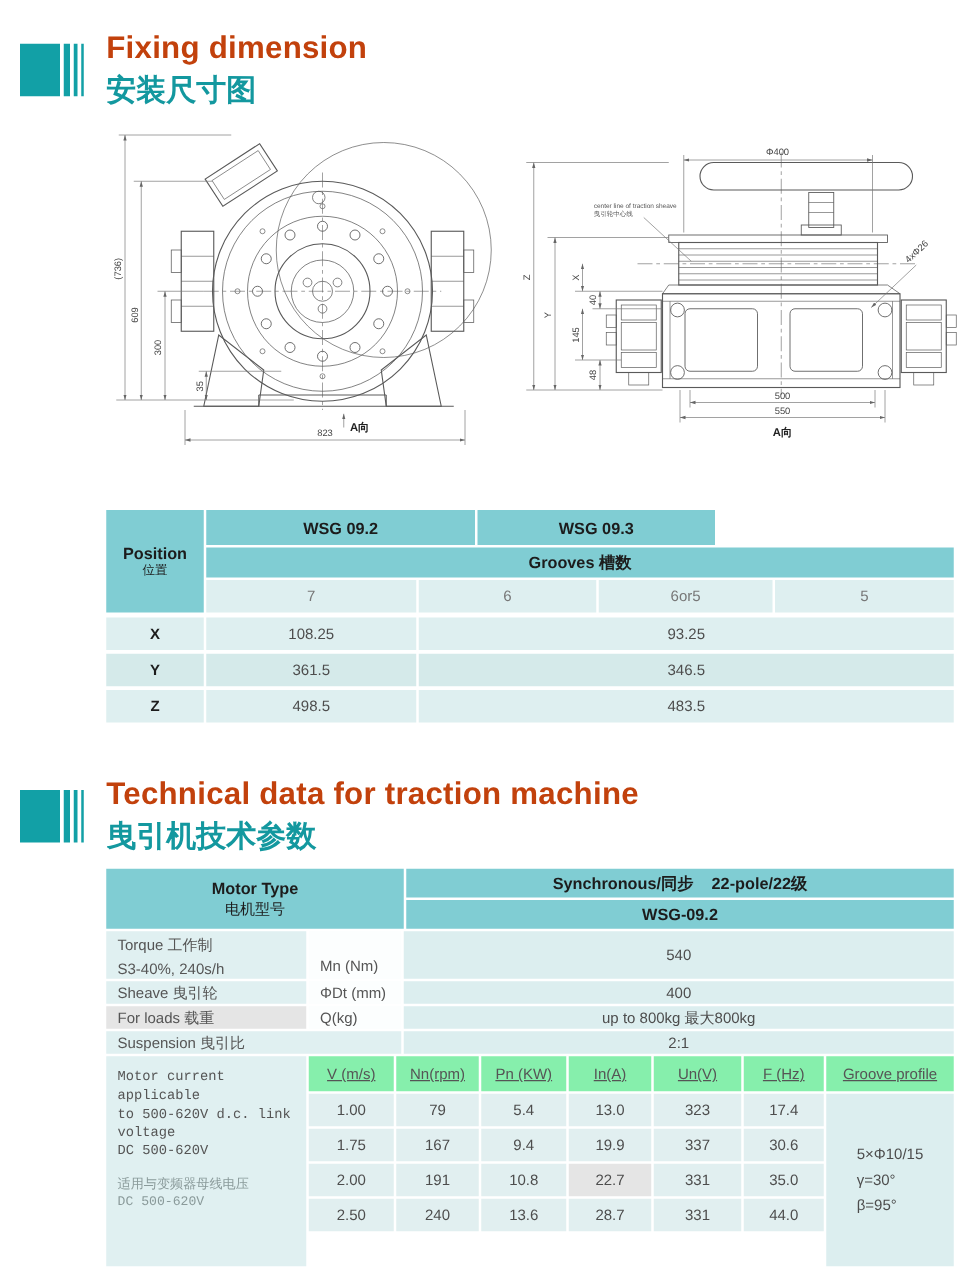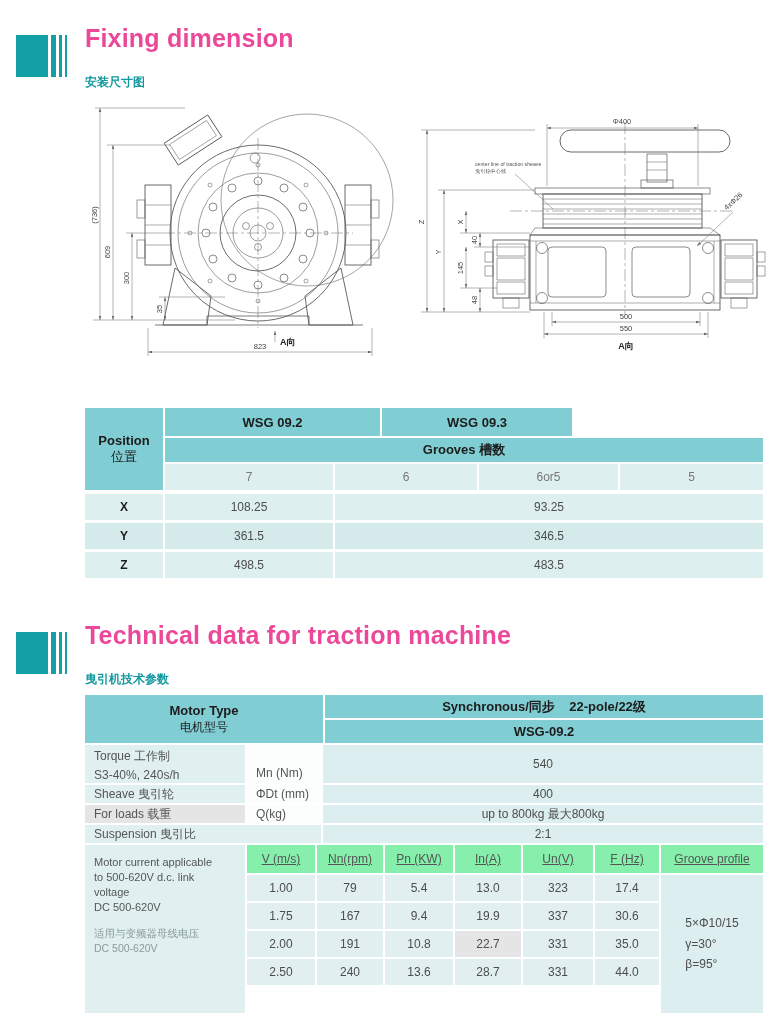--- a/index.html
+++ b/index.html
@@ -1,21 +1,21 @@
 <!DOCTYPE html>
 <html><head>
 <meta charset="utf-8">
 <style>
   html,body{margin:0;padding:0;background:#ffffff;}
   .page{position:relative;width:777px;height:1024px;background:#ffffff;overflow:hidden;
         font-family:"Liberation Sans", sans-serif;color:#333;}
   
   .sec-head{position:absolute;left:85px;}
-  .sec-title{font-size:25px;font-weight:600;color:#ec4899;letter-spacing:0.2px;}
-  .sec-sub{font-size:12px;font-weight:600;color:#13989f;margin-top:21px;}
+  .sec-title{font-size:25px;font-weight:600;color:#c2410c;letter-spacing:0.2px;}
+  .sec-sub{font-size:24px;font-weight:600;color:#13989f;margin-top:3px;}
   .sec-icon{position:absolute;left:14px;}
   
   .cell{display:flex;align-items:center;justify-content:center;font-size:12px;color:#4d4d4d;}
   .teal{background:#80cdd3;color:#1c1c1c;font-weight:bold;font-size:13px;}
   .lt1{background:#deeff0;}
   .lt2{background:#d5eaea;}
   .whitecell{background:#fcfefe;}
   .hdrlt{background:#86efac;color:#555;text-decoration:underline;}
   .pre{white-space:pre-line;}
   .sp{white-space:pre;}
@@ -25,21 +25,21 @@
   .t1row{display:flex;column-gap:2px;margin-left:80px;margin-bottom:2px;}
   .t1data{display:flex;column-gap:2px;margin-bottom:3px;}
   
   .t2{position:absolute;left:85px;top:695px;width:678px;}
   .t2-corner{position:absolute;left:0;top:0;width:238px;height:48px;flex-direction:column;line-height:1.3;}
   .t2-hr{position:absolute;left:240px;top:0;width:438px;}
   .t2row{display:flex;column-gap:2px;margin-bottom:2px;}
   .lblcell{justify-content:flex-start;padding-left:9px;box-sizing:border-box;color:#555;}
   .cur{position:relative;margin-top:2px;height:168px;}
   .cur-note{position:absolute;left:0;top:0;width:160px;height:168px;background:#e0f0f1;
-            box-sizing:border-box;padding:10px 0 0 9px;font-size:11px;color:#555;line-height:1.35;}
+            box-sizing:border-box;padding:10px 0 0 9px;font-size:11px;color:#555;line-height:1.35;font-family:Liberation Mono, monospace;}
   .cur-note .zh{color:#8a9a9a;font-size:10.5px;margin-top:12px;}
   .cur-rows{margin-left:162px;}
   .cur-groove{position:absolute;left:576px;top:30px;width:102px;height:138px;
               flex-direction:column;line-height:1.7;background:#dceeef;}
   .dimtxt{fill:#444;font-size:7.5px;font-family:"Liberation Sans",sans-serif;}
   .tiny{fill:#555;font-size:5.2px;font-family:"Liberation Sans",sans-serif;}
   .viewlbl{fill:#222;font-size:9px;font-weight:bold;font-family:"Liberation Sans",sans-serif;}
 </style>
 </head>
 <body>
@@ -210,21 +210,21 @@
     <text class="dimtxt" transform="rotate(-90 392 200)" x="392" y="200" text-anchor="middle">48</text>
     <text class="dimtxt" transform="rotate(-43 650 103)" x="650" y="103" text-anchor="middle">4xΦ26</text>
     <text class="dimtxt" x="541" y="219" text-anchor="middle">500</text>
     <text class="dimtxt" x="541" y="231" text-anchor="middle">550</text>
     <text class="viewlbl" x="541" y="249" text-anchor="middle">A向</text>
   </svg>
 
   <div class="t1">
     <div class="cell teal t1-corner">
       <span>Position</span>
-      <span style="font-weight:normal;font-size:13px">位置</span>
+      <span style="font-weight:normal;font-size:10px">位置</span>
     </div>
     <div class="t1row" style="height:28px">
       <div class="cell teal" style="width:215px">WSG 09.2</div>
       <div class="cell teal" style="width:190px">WSG 09.3</div>
     </div>
     <div class="t1row" style="height:24px">
       <div class="cell teal" style="width:598px">Grooves 槽数</div>
     </div>
     <div class="t1row" style="height:26px;margin-bottom:4px">
       <div class="cell lt1" style="width:168px;color:#777">7</div>

